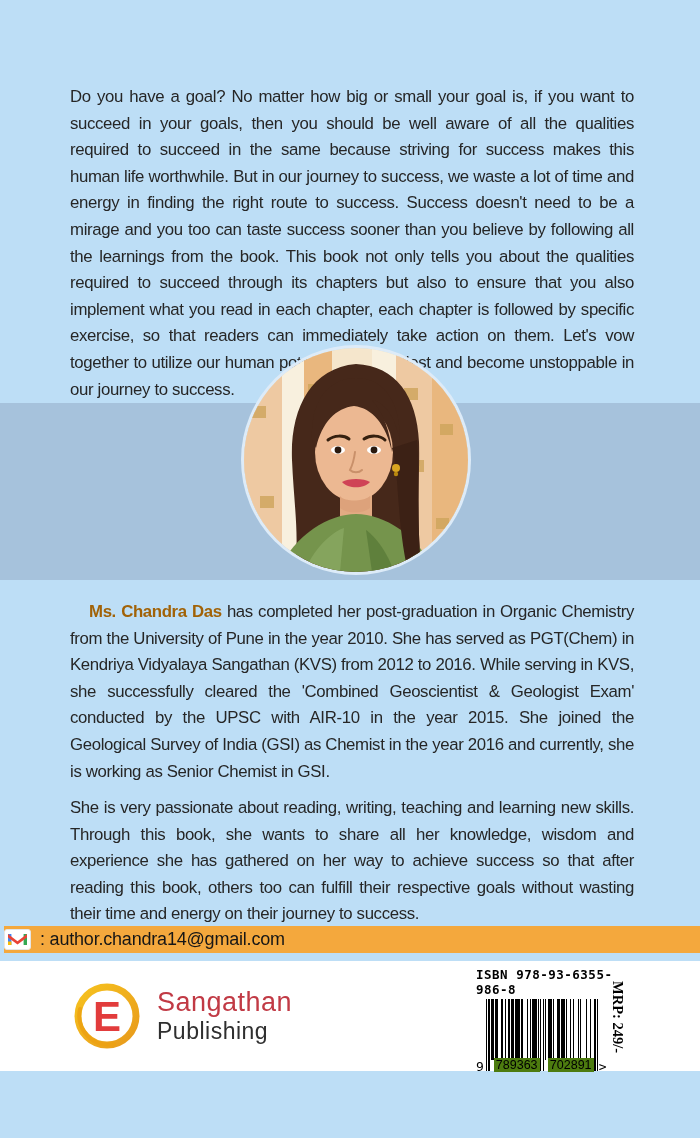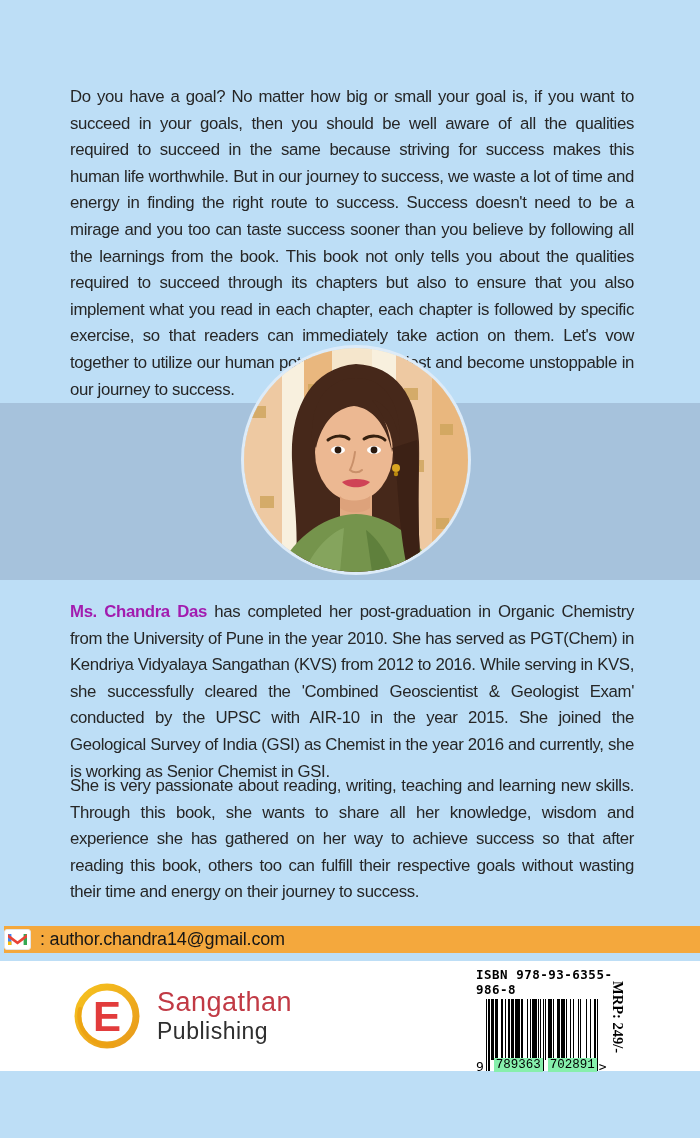--- a/index.html
+++ b/index.html
@@ -6,22 +6,22 @@
   body{width:700px;height:1138px;position:relative;overflow:hidden;
        font-family:"Liberation Sans",sans-serif;background:var(--bg,#bddef6);}
   .cover{position:absolute;inset:0;background:var(--bg,#bddef6);}
 
   
   .para{position:absolute;left:70px;width:564px;margin:0;
         font-size:16.8px;line-height:26.6px;letter-spacing:-0.35px;
         text-align:justify;color:var(--text,#262626);}
   .intro{top:84px;}
   .bio1{top:599px;}
-  .bio2{top:773px;}
-  .bio1 b{font-weight:bold;color:#a21caf;}
+  .bio2{top:795px;}
+  .bio1 b{font-weight:bold;color:#a16207;margin-left:19px;}
 
   
   .band{position:absolute;left:0;top:403px;width:700px;height:177px;
         background:var(--band,#a6c2dc);}
   .photo{position:absolute;left:244px;top:348px;width:224px;height:224px;
          border-radius:50%;overflow:hidden;box-shadow:0 0 0 3px #ddebf8;}
   .photo svg{display:block;}
 
   
   .email-bar{position:absolute;left:4px;top:926px;width:700px;height:27px;
@@ -40,22 +40,22 @@
   .barcode-block{position:absolute;left:476px;top:6px;width:168px;}
   .isbn{width:160px;text-align:left;font-family:"DejaVu Sans Mono",monospace;
         font-size:12.5px;font-weight:bold;letter-spacing:0.5px;color:#000;}
   .bars-row{display:flex;align-items:flex-end;margin-top:2px;}
   .lead-digit,.end-digit{font-family:"DejaVu Sans Mono",monospace;font-size:13px;
         color:#000;line-height:13px;}
   .lead-digit{margin-right:2px;}
   .end-digit{margin-left:1px;}
   .bars-wrap{position:relative;width:112px;height:74px;}
   .bars-wrap svg{position:absolute;left:0;top:0;}
-  .bc-num{position:absolute;top:59px;background:#86efac;padding:0 2px;
-          font-family:Liberation Mono, monospace;font-size:12.5px;color:#000;
+  .bc-num{position:absolute;top:59px;background:#4d7c0f;padding:0 2px;
+          font-family:Liberation Sans, sans-serif;font-size:12.5px;color:#000;
           line-height:14px;}
   .bc-num.left{left:8px;}
   .bc-num.right{left:62px;}
   .mrp{position:absolute;left:150px;top:14px;transform-origin:0 0;
        transform:rotate(90deg);font-family:"Liberation Serif",serif;
        font-weight:bold;font-size:14.5px;color:#000;white-space:nowrap;}
 </style>
 </head>
 <body style="--bg: #bddef6; --band: #a6c2dc; --bar: #f4a83d; --text: #262626; --brand-red: #c13a45; --e-red: #e23c3c;">
 

